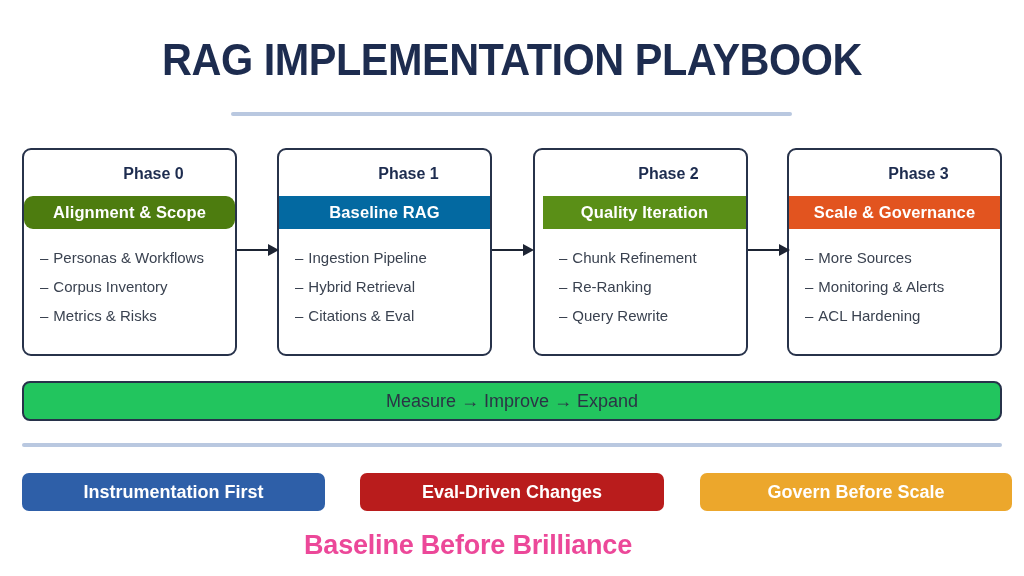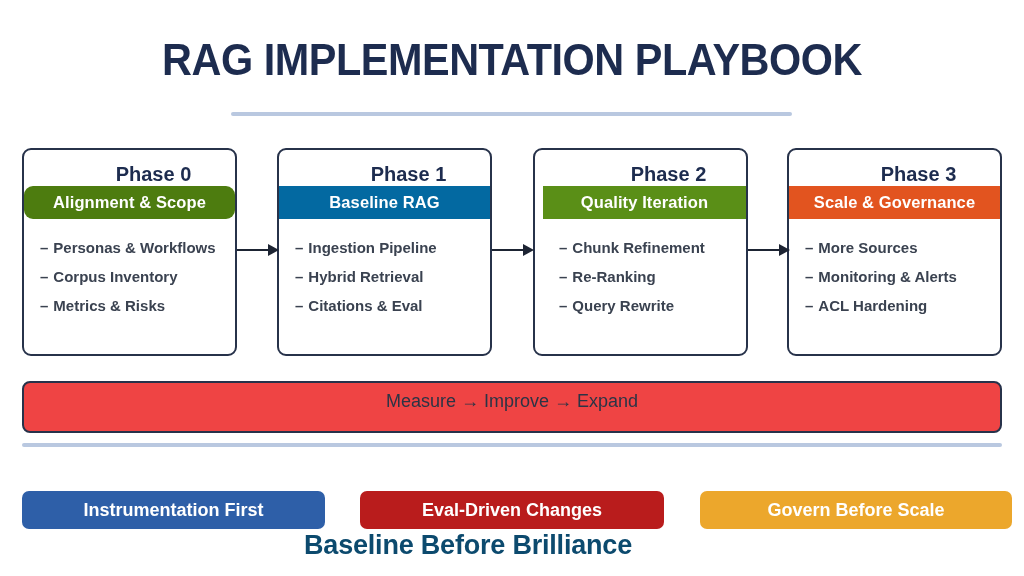--- a/index.html
+++ b/index.html
@@ -65,43 +65,42 @@
     border-radius: 9px;
     overflow: hidden;
   }
 
   .card-0 { left: 0px; }
   .card-1 { left: 255px; }
   .card-2 { left: 511px; padding-left: 8px; }
   .card-3 { left: 765px; }
 
   .card-title {
-    height: 36px;
+    height: 46px;
     line-height: 48px;
     text-align: center;
-    font-size: 20px;
+    font-size: 16px;
     font-weight: bold;
     color: #1d2c4f;
     margin-left: 48px;
   }
 
   .card-banner {
     height: 33px;
     line-height: 33px;
     text-align: center;
     font-size: 16.5px;
     font-weight: bold;
     color: #ffffff;
     letter-spacing: 0.1px;
   }
 
   .card-list {
     padding: 14px 0 0 16px;
     list-style: none;
-    font-weight: bold;
   }
 
   .card-list li {
     font-size: 15px;
     line-height: 29px;
     color: #3a4250;
     white-space: nowrap;
   }
 
   .dash { margin-right: 5px; }
@@ -116,24 +115,24 @@
   .arrow-0 { left: 237px; }
   .arrow-1 { left: 492px; }
   .arrow-2 { left: 748px; }
 
   
   .measure-bar {
     position: absolute;
     top: 381px;
     left: 22px;
     width: 980px;
-    height: 52px;
+    height: 40px;
     border: 2px solid #27324a;
     border-radius: 8px;
-    background: #ef4444;
+    background: #22c55e;
     text-align: center;
     line-height: 37px;
     font-size: 18px;
     color: #2b3445;
   }
 
   
   .divider {
     position: absolute;
     top: 443px;
@@ -144,21 +143,20 @@
     border-radius: 2px;
   }
 
   
   .badges {
     position: absolute;
     top: 473px;
     left: 22px;
     width: 980px;
     height: 38px;
-    margin-top: 18px;
   }
 
   .badge {
     position: absolute;
     top: 0;
     height: 38px;
     line-height: 38px;
     text-align: center;
     border-radius: 7px;
     color: #ffffff;
@@ -172,21 +170,21 @@
 
   
   .tagline {
     position: absolute;
     top: 530px;
     left: 0;
     width: 936px;
     text-align: center;
     font-size: 27px;
     font-weight: bold;
-    color: #0c4a6e;
+    color: #ec4899;
     letter-spacing: -0.2px;
   }
 </style>
 </head>
 <body>
 
 <div class="slide">
 
   <div class="title">RAG IMPLEMENTATION PLAYBOOK</div>
   <div class="title-rule"></div>

